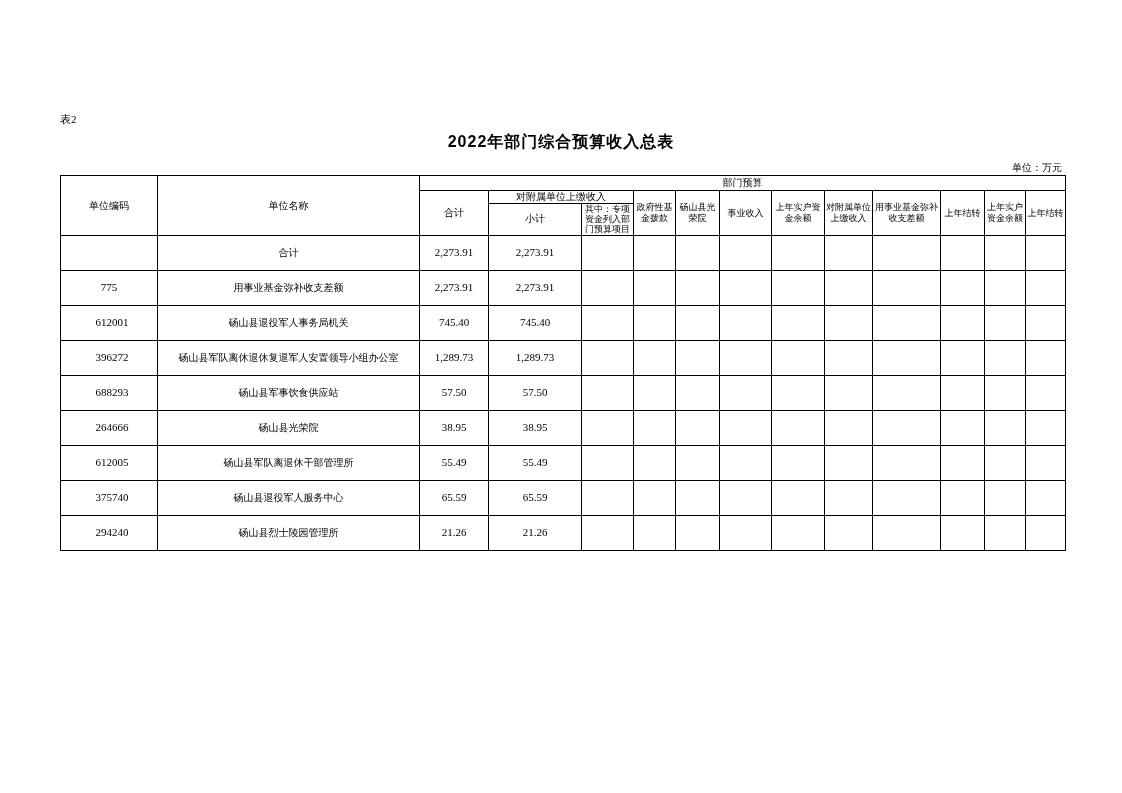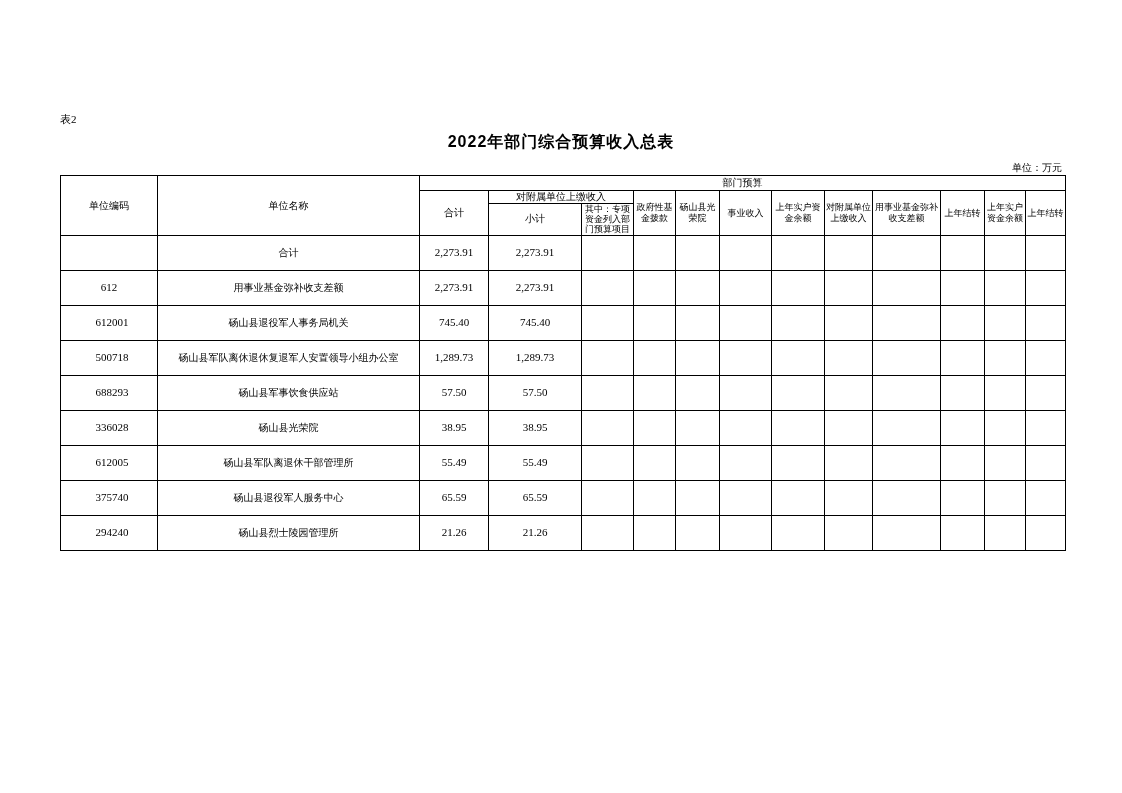--- a/index.html
+++ b/index.html
@@ -204,21 +204,21 @@
         <td class="cell-num"></td>
         <td class="cell-num"></td>
         <td class="cell-num"></td>
         <td class="cell-num"></td>
         <td class="cell-num"></td>
         <td class="cell-num"></td>
         <td class="cell-num"></td>
         <td class="cell-num"></td>
       </tr>
       <tr class="row-data">
-        <td class="cell-code">612</td>
+        <td class="cell-code">775</td>
         <td class="cell-name">用事业基金弥补收支差额</td>
         <td class="cell-num">2,273.91</td>
         <td class="cell-num">2,273.91</td>
         <td class="cell-num"></td>
         <td class="cell-num"></td>
         <td class="cell-num"></td>
         <td class="cell-num"></td>
         <td class="cell-num"></td>
         <td class="cell-num"></td>
         <td class="cell-num"></td>
@@ -236,21 +236,21 @@
         <td class="cell-num"></td>
         <td class="cell-num"></td>
         <td class="cell-num"></td>
         <td class="cell-num"></td>
         <td class="cell-num"></td>
         <td class="cell-num"></td>
         <td class="cell-num"></td>
         <td class="cell-num"></td>
       </tr>
       <tr class="row-data">
-        <td class="cell-code indent">500718</td>
+        <td class="cell-code indent">396272</td>
         <td class="cell-name">砀山县军队离休退休复退军人安置领导小组办公室</td>
         <td class="cell-num">1,289.73</td>
         <td class="cell-num">1,289.73</td>
         <td class="cell-num"></td>
         <td class="cell-num"></td>
         <td class="cell-num"></td>
         <td class="cell-num"></td>
         <td class="cell-num"></td>
         <td class="cell-num"></td>
         <td class="cell-num"></td>
@@ -268,21 +268,21 @@
         <td class="cell-num"></td>
         <td class="cell-num"></td>
         <td class="cell-num"></td>
         <td class="cell-num"></td>
         <td class="cell-num"></td>
         <td class="cell-num"></td>
         <td class="cell-num"></td>
         <td class="cell-num"></td>
       </tr>
       <tr class="row-data">
-        <td class="cell-code indent">336028</td>
+        <td class="cell-code indent">264666</td>
         <td class="cell-name">砀山县光荣院</td>
         <td class="cell-num">38.95</td>
         <td class="cell-num">38.95</td>
         <td class="cell-num"></td>
         <td class="cell-num"></td>
         <td class="cell-num"></td>
         <td class="cell-num"></td>
         <td class="cell-num"></td>
         <td class="cell-num"></td>
         <td class="cell-num"></td>

